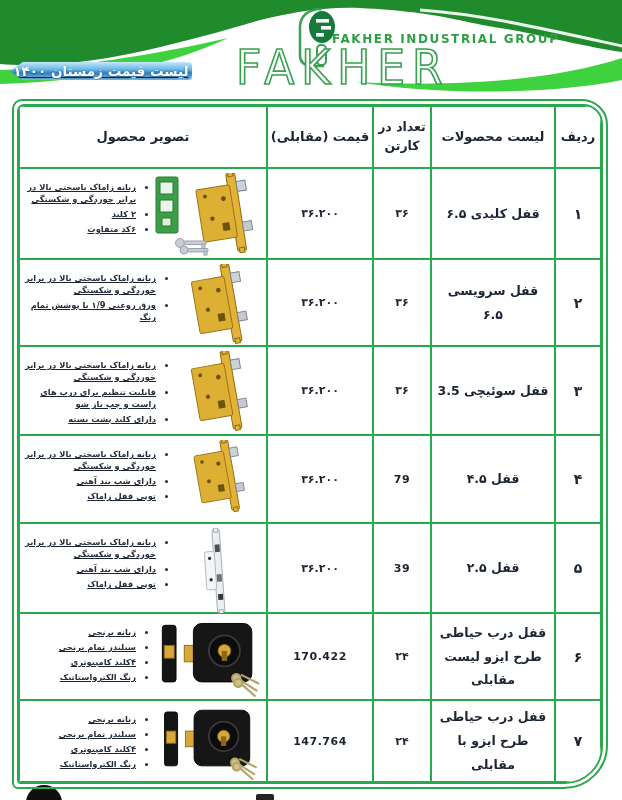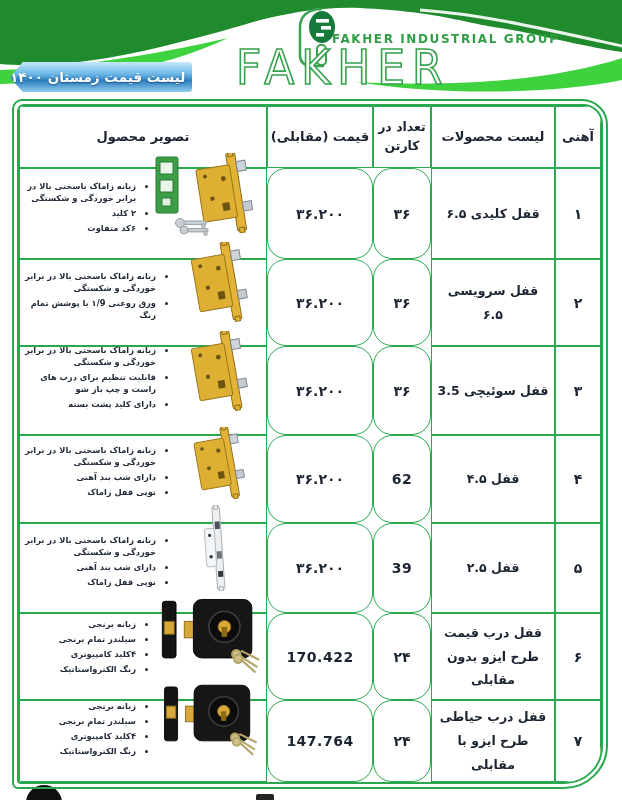--- a/index.html
+++ b/index.html
@@ -11,42 +11,42 @@
   .hdr{position:absolute;left:0;top:0;width:622px;height:100px;z-index:1;}
   
   .logo{position:absolute;left:236px;top:6px;width:235px;height:92px;z-index:3;}
   .logo-icon{position:absolute;left:56px;top:0;}
   .logo-group{position:absolute;left:96px;top:26px;font-size:12px;font-weight:bold;
     letter-spacing:1.6px;color:#2f9e44;white-space:nowrap;}
   .logo-word{position:absolute;left:0;top:34px;font-size:44px;font-weight:400;
     letter-spacing:7px;color:#ffffff;-webkit-text-stroke:1.6px #38a24e;
     transform:scaleY(1.08);transform-origin:top left;white-space:nowrap;}
   
-  .ribbon{position:absolute;left:10px;top:62px;width:182px;height:30px;z-index:3;
+  .ribbon{position:absolute;left:10px;top:62px;width:182px;height:18px;z-index:3;
     background:linear-gradient(180deg,#c4e8fa 0%,#6db8e6 40%,#2e7fc0 62%,#8fccee 100%);
     clip-path:polygon(0 52%,7% 0,100% 0,100% 100%,7% 100%);
-    display:flex;align-items:center;
-    border-radius:4px;box-shadow:0 2px 3px rgba(0,0,0,.25);}
+    display:flex;align-items:center;justify-content:center;
+    border-radius:4px;box-shadow:0 2px 3px rgba(0,0,0,.25);text-decoration:underline;}
   .ribbon span{color:#fff;font-weight:bold;font-size:13.5px;direction:rtl;
     text-shadow:0 1px 2px rgba(0,40,80,.6);}
   
   .table-outer{position:absolute;left:12px;top:99px;width:596px;height:690px;z-index:2;
     border:2px solid #2aa84e;border-radius:10px 26px 44px 6px;padding:3px;box-sizing:border-box;}
   .table-inner{width:100%;height:100%;box-sizing:border-box;border:2px solid #2aa84e;
     border-radius:7px 20px 38px 4px;overflow:hidden;display:grid;direction:rtl;
     grid-template-columns:46px 124px 58px 106px 1fr;
     grid-template-rows:62px 91px 87px 89px 88px 90px 87px auto;}
   .tr{display:contents;}
   .td,.th{border:1px solid #2aa84e;display:flex;align-items:center;justify-content:center;
     font-weight:bold;min-width:0;min-height:0;background:#fff;}
   .th{font-size:13px;text-align:center;padding:2px;line-height:1.5;}
   .no{font-size:14px;}
   .product{font-size:12.5px;text-align:center;padding:0 5px;line-height:1.9;}
-  .qty,.price{font-size:14px;letter-spacing:.5px;border-radius:19px;}
-  .imgcell{direction:ltr;justify-content:flex-start;align-items:flex-end;padding:21px 2px;}
+  .qty,.price{font-size:11px;letter-spacing:.5px;}
+  .imgcell{direction:ltr;justify-content:flex-start;align-items:flex-start;padding:4px 2px;text-decoration:underline;}
   .bullets{flex:1 1 auto;direction:rtl;text-align:right;list-style:disc;
     margin:6px 2px 0 2px;padding:0 14px 0 0;}
   .bullets li{font-size:8.3px;font-weight:bold;color:#232c3a;margin:2px 0 3px;line-height:1.45;}
   .pimg{flex:0 0 auto;width:92px;display:flex;align-items:center;justify-content:center;}
   .pimg.wide{width:112px;}
   
   .bottom-circle{position:absolute;left:26px;top:785px;width:36px;height:36px;
     background:#0f0f0f;border-radius:50%;z-index:1;}
   .bottom-mark{position:absolute;left:256px;top:794px;width:18px;height:7px;
     background:#242424;border-radius:2px;z-index:1;}
@@ -76,21 +76,21 @@
 </div>
 
 <div class="ribbon">
   <span>لیست قیمت زمستان ۱۴۰۰</span>
 </div>
 
 <div class="table-outer">
   <div class="table-inner">
 
     <div class="tr">
-      <div class="th">آهنی</div>
+      <div class="th">ردیف</div>
       <div class="th">لیست محصولات</div>
       <div class="th" style="font-size:12.5px">تعداد در کارتن</div>
       <div class="th">قیمت (مقابلی)</div>
       <div class="th">تصویر محصول</div>
     </div>
 
     <div class="tr">
       <div class="td no">۱</div>
       <div class="td product">قفل کلیدی ۶.۵</div>
       <div class="td qty">۳۶</div>
@@ -187,21 +187,21 @@
               <rect x="53" y="53" width="9" height="9" fill="#c4cad0" stroke="#7d858c"></rect>
             </g>
           </svg>
         </div>
       </div>
     </div>
 
     <div class="tr">
       <div class="td no">۴</div>
       <div class="td product">قفل ۴.۵</div>
-      <div class="td qty">62</div>
+      <div class="td qty">79</div>
       <div class="td price">۳۶.۲۰۰</div>
       <div class="td imgcell">
         <ul class="bullets">
           <li>زبانه زاماک باسختی بالا در برابر خوردگی و شکستگی</li>
           <li>دارای شب بند آهنی</li>
           <li>توپی قفل زاماک</li>
         </ul>
         <div class="pimg">
           <svg width="62" height="74" viewBox="0 0 70 84" xmlns="http://www.w3.org/2000/svg">
             <g transform="rotate(-10 35 42)">
@@ -245,21 +245,21 @@
               <rect x="16" y="56" width="6" height="9" fill="#6b7278"></rect>
               <rect x="16" y="80" width="6" height="7" fill="#33383d"></rect>
             </g>
           </svg>
         </div>
       </div>
     </div>
 
     <div class="tr">
       <div class="td no">۶</div>
-      <div class="td product">قفل درب قیمت طرح ایزو بدون مقابلی</div>
+      <div class="td product">قفل درب حیاطی طرح ایزو لیست مقابلی</div>
       <div class="td qty">۲۴</div>
       <div class="td price">170.422</div>
       <div class="td imgcell">
         <ul class="bullets">
           <li>زبانه برنجی</li>
           <li>سیلندر تمام برنجی</li>
           <li>۴کلید کامپیوتری</li>
           <li>رنگ الکترواستاتیک</li>
         </ul>
         <div class="pimg wide">

